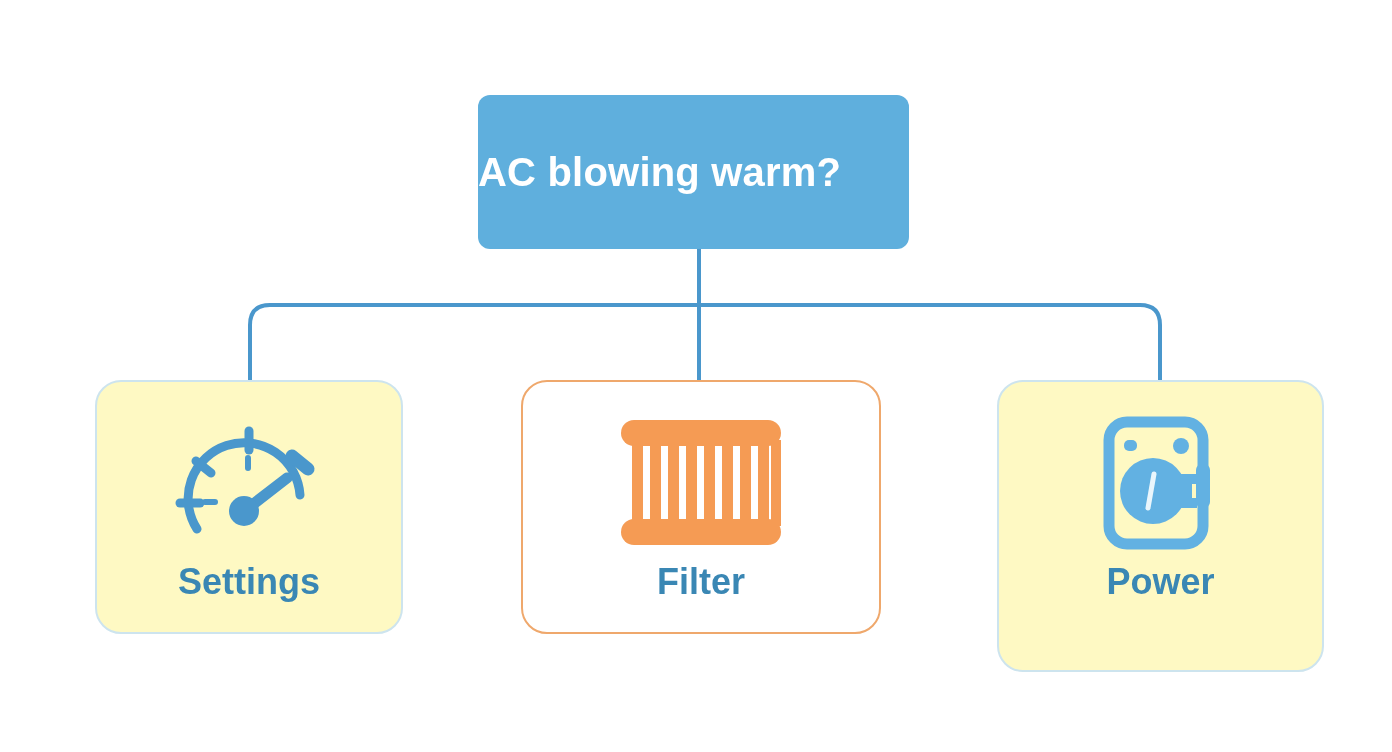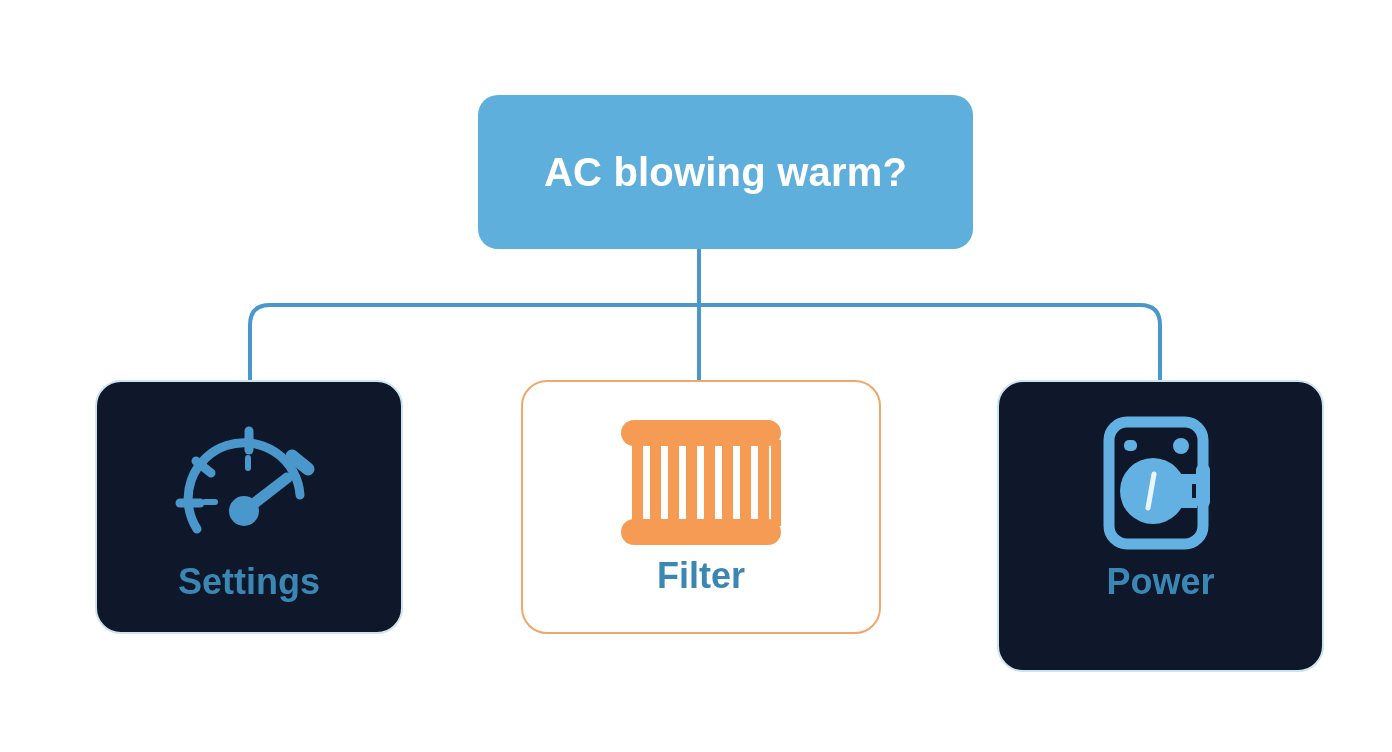--- a/index.html
+++ b/index.html
@@ -25,27 +25,26 @@
     top: 0;
     width: 1392px;
     height: 752px;
   }
 
   
   .root-node {
     position: absolute;
     left: 478px;
     top: 95px;
-    width: 495px;
+    width: 431px;
     height: 154px;
-    border-radius: 20px;
+    border-radius: 12px;
     background: #5fafdd;
     display: flex;
     align-items: center;
-    justify-content: center;
     box-sizing: border-box;
   }
   .root-label {
     font-size: 40px;
     font-weight: bold;
     color: #ffffff;
     letter-spacing: 0.2px;
     text-align: center;
     line-height: 1.1;
     white-space: nowrap;
@@ -55,21 +54,21 @@
   .card {
     position: absolute;
     box-sizing: border-box;
     border-radius: 26px;
     display: flex;
     flex-direction: column;
     align-items: center;
     justify-content: flex-start;
   }
   .card-plain {
-    background: #0f172a;
+    background: #fef9c3;
     border: 2px solid #cde4ee;
   }
   .card-active {
     background: #ffffff;
     border: 2px solid #efa86c;
   }
   .card-icon {
     margin-top: 26px;
     height: 150px;
     display: flex;
@@ -83,21 +82,21 @@
     text-align: center;
     line-height: 1;
     white-space: nowrap;
   }
 
   #card-settings { left: 95px;  top: 380px; width: 308px; height: 254px; }
   #card-filter   { left: 521px; top: 380px; width: 360px; height: 254px; }
   #card-power    { left: 997px; top: 380px; width: 327px; height: 292px; }
 
   #card-settings .card-label { margin-top: 6px; }
-  #card-filter   .card-label { }
+  #card-filter   .card-label { margin-top: 6px; }
   #card-power    .card-label { margin-top: 6px; }
 </style>
 </head>
 <body>
 
 <div id="stage">
 
   <svg id="connectors" viewBox="0 0 1392 752" width="1392" height="752" aria-hidden="true">
     <g fill="none" stroke="#4a97cc" stroke-width="4" stroke-linecap="round">
 

